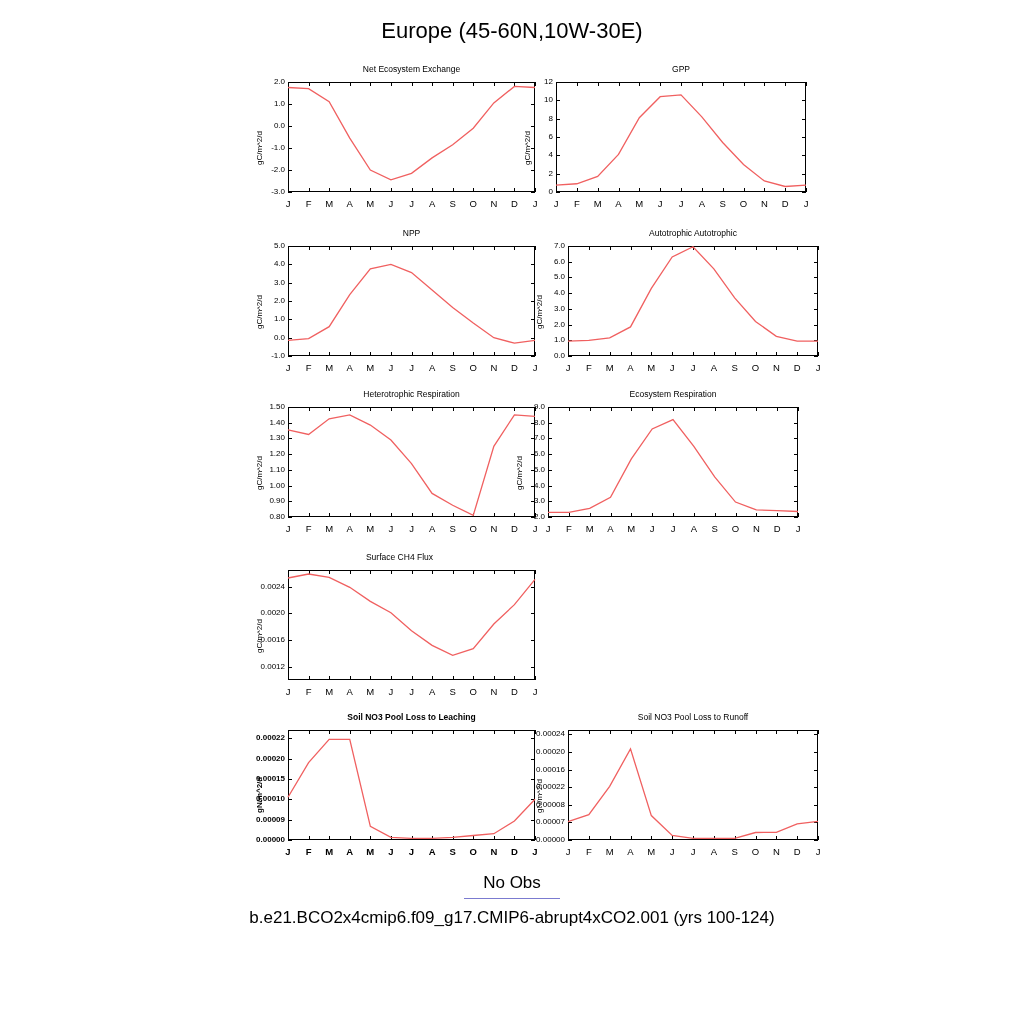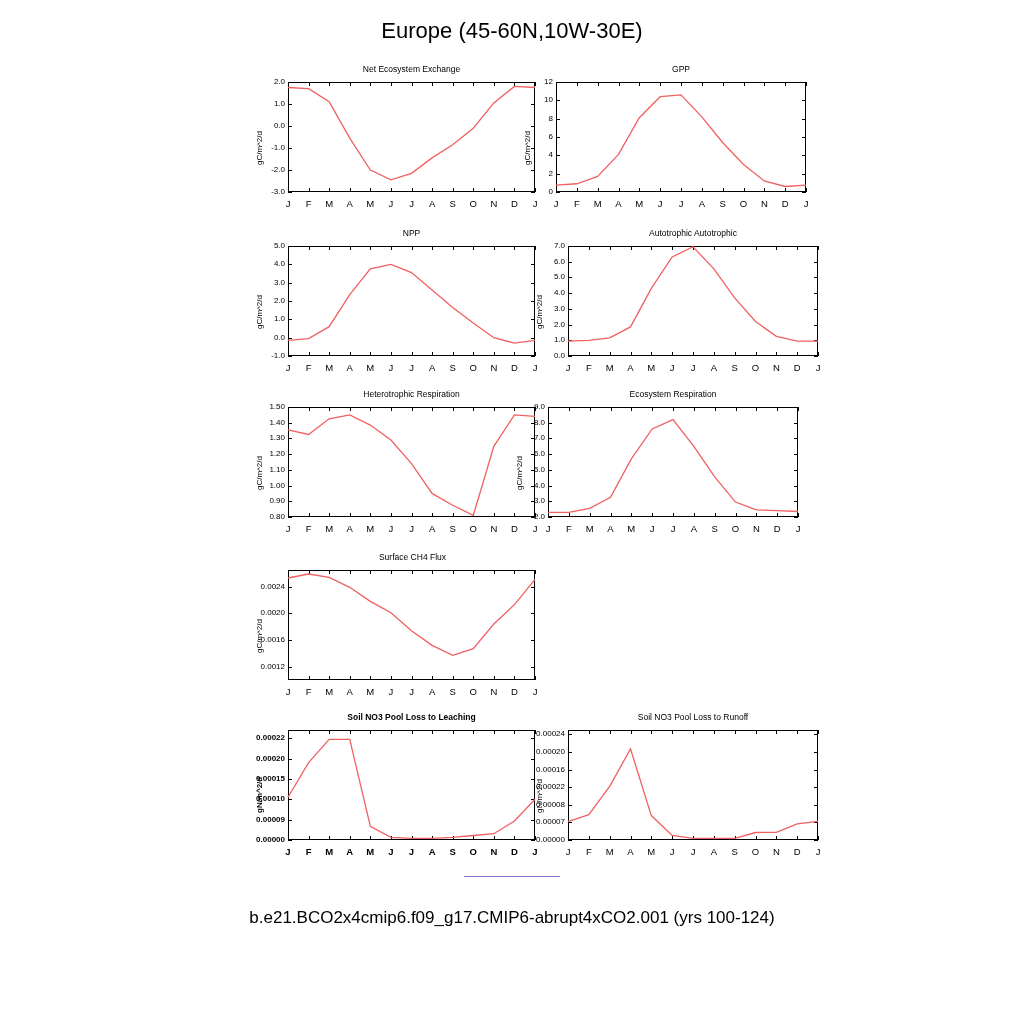--- a/index.html
+++ b/index.html
@@ -510,21 +510,21 @@
       <div class="tickmark" style="left: 269.167px; top: 124px; width: 1px; height: 4px;"></div>
       <div class="tickmark" style="left: 269.167px; top: 18px; width: 1px; height: 4px;"></div>
       <div class="xtick" style="left: 284px; top: 134px;">J</div>
       <div class="tickmark" style="left: 290px; top: 124px; width: 1px; height: 4px;"></div>
       <div class="tickmark" style="left: 290px; top: 18px; width: 1px; height: 4px;"></div>
       <svg class="series" width="298" height="158">
         <polyline points="40.00,123.29 60.83,123.29 81.67,119.36 102.50,108.36 123.33,69.86 144.17,40.00 165.00,30.57 185.83,57.29 206.67,87.93 227.50,113.07 248.33,120.93 269.17,121.71 290.00,122.50" fill="none" stroke="#f06060" stroke-width="1.3"></polyline>
       </svg>
     </div>
     <div class="panel" style="left: 248px; top: 552px; width: 295px; height: 158px;">
-      <div class="panel-title" style="left: 41px; width: 247px;">Surface CH4 Flux</div>
+      <div class="panel-title" style="left: 28px; width: 247px;">Surface CH4 Flux</div>
       <div class="plotbox" style="left: 40px; top: 18px; width: 247px; height: 110px;"></div>
       <div class="ylabel" style="left: 7px; top: 101px; transform: rotate(-90deg);">gC/m^2/d</div>
       <div class="ytick" style="left: 2px; width: 35px; top: 109.667px;">0.0012</div>
       <div class="tickmark" style="left: 40px; top: 114.667px; width: 4px; height: 1px;"></div>
       <div class="tickmark" style="left: 283px; top: 114.667px; width: 4px; height: 1px;"></div>
       <div class="ytick" style="left: 2px; width: 35px; top: 83px;">0.0016</div>
       <div class="tickmark" style="left: 40px; top: 88px; width: 4px; height: 1px;"></div>
       <div class="tickmark" style="left: 283px; top: 88px; width: 4px; height: 1px;"></div>
       <div class="ytick" style="left: 2px; width: 35px; top: 56.3333px;">0.0020</div>
       <div class="tickmark" style="left: 40px; top: 61.3333px; width: 4px; height: 1px;"></div>
@@ -704,17 +704,18 @@
       <div class="xtick" style="left: 284px; top: 134px;">J</div>
       <div class="tickmark" style="left: 290px; top: 124px; width: 1px; height: 4px;"></div>
       <div class="tickmark" style="left: 290px; top: 18px; width: 1px; height: 4px;"></div>
       <svg class="series" width="298" height="158">
         <polyline points="40.00,109.74 60.83,102.70 81.67,74.32 102.50,36.92 123.33,103.58 144.17,123.38 165.00,126.46 185.83,126.46 206.67,126.46 227.50,120.52 248.33,120.30 269.17,111.94 290.00,109.30" fill="none" stroke="#f06060" stroke-width="1.3"></polyline>
       </svg>
     </div>
   </div>
 
 <div id="legend">
+  <div class="lbl">No Obs</div>
   <div class="swatch" id="obs-swatch" style="border-top-color: rgb(123, 123, 208);"></div>
 </div>
 
 <div id="caption">b.e21.BCO2x4cmip6.f09_g17.CMIP6-abrupt4xCO2.001 (yrs 100-124)</div>
 <div class="swatch" id="model-swatch" style="position: absolute; top: 930px; left: 464px; border-top-color: rgb(240, 96, 96);"></div>
 
 </body></html>

